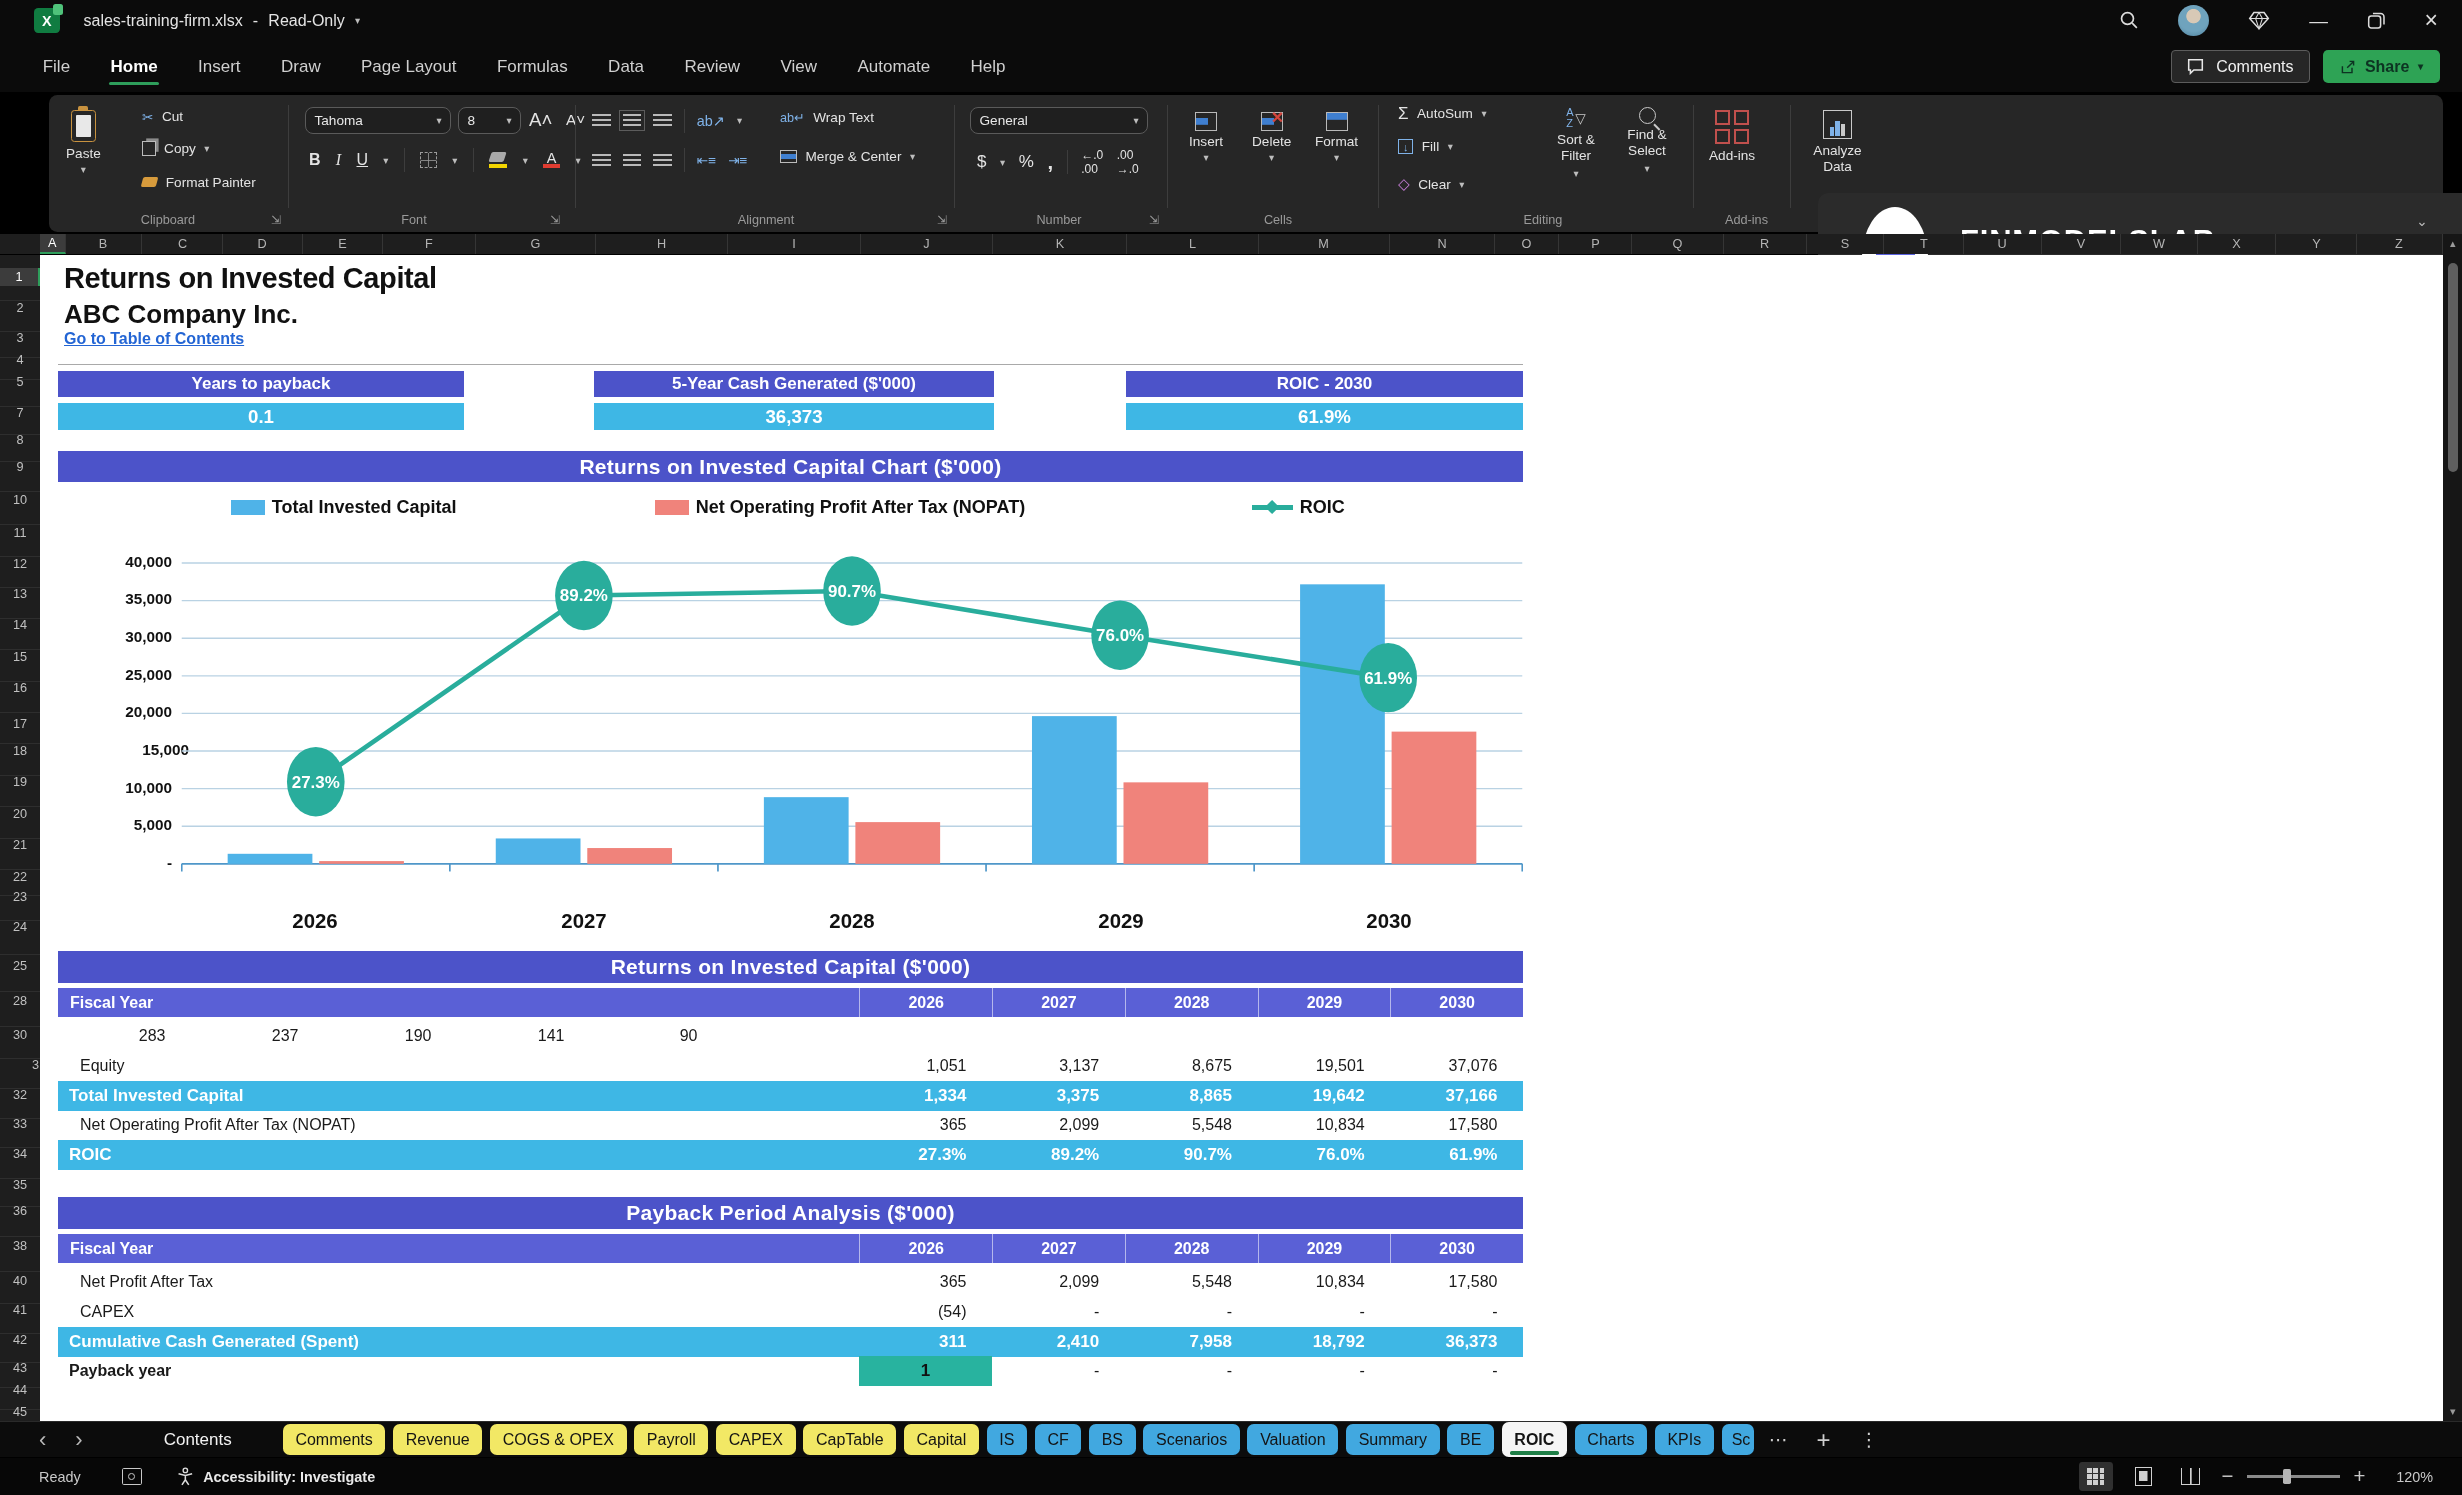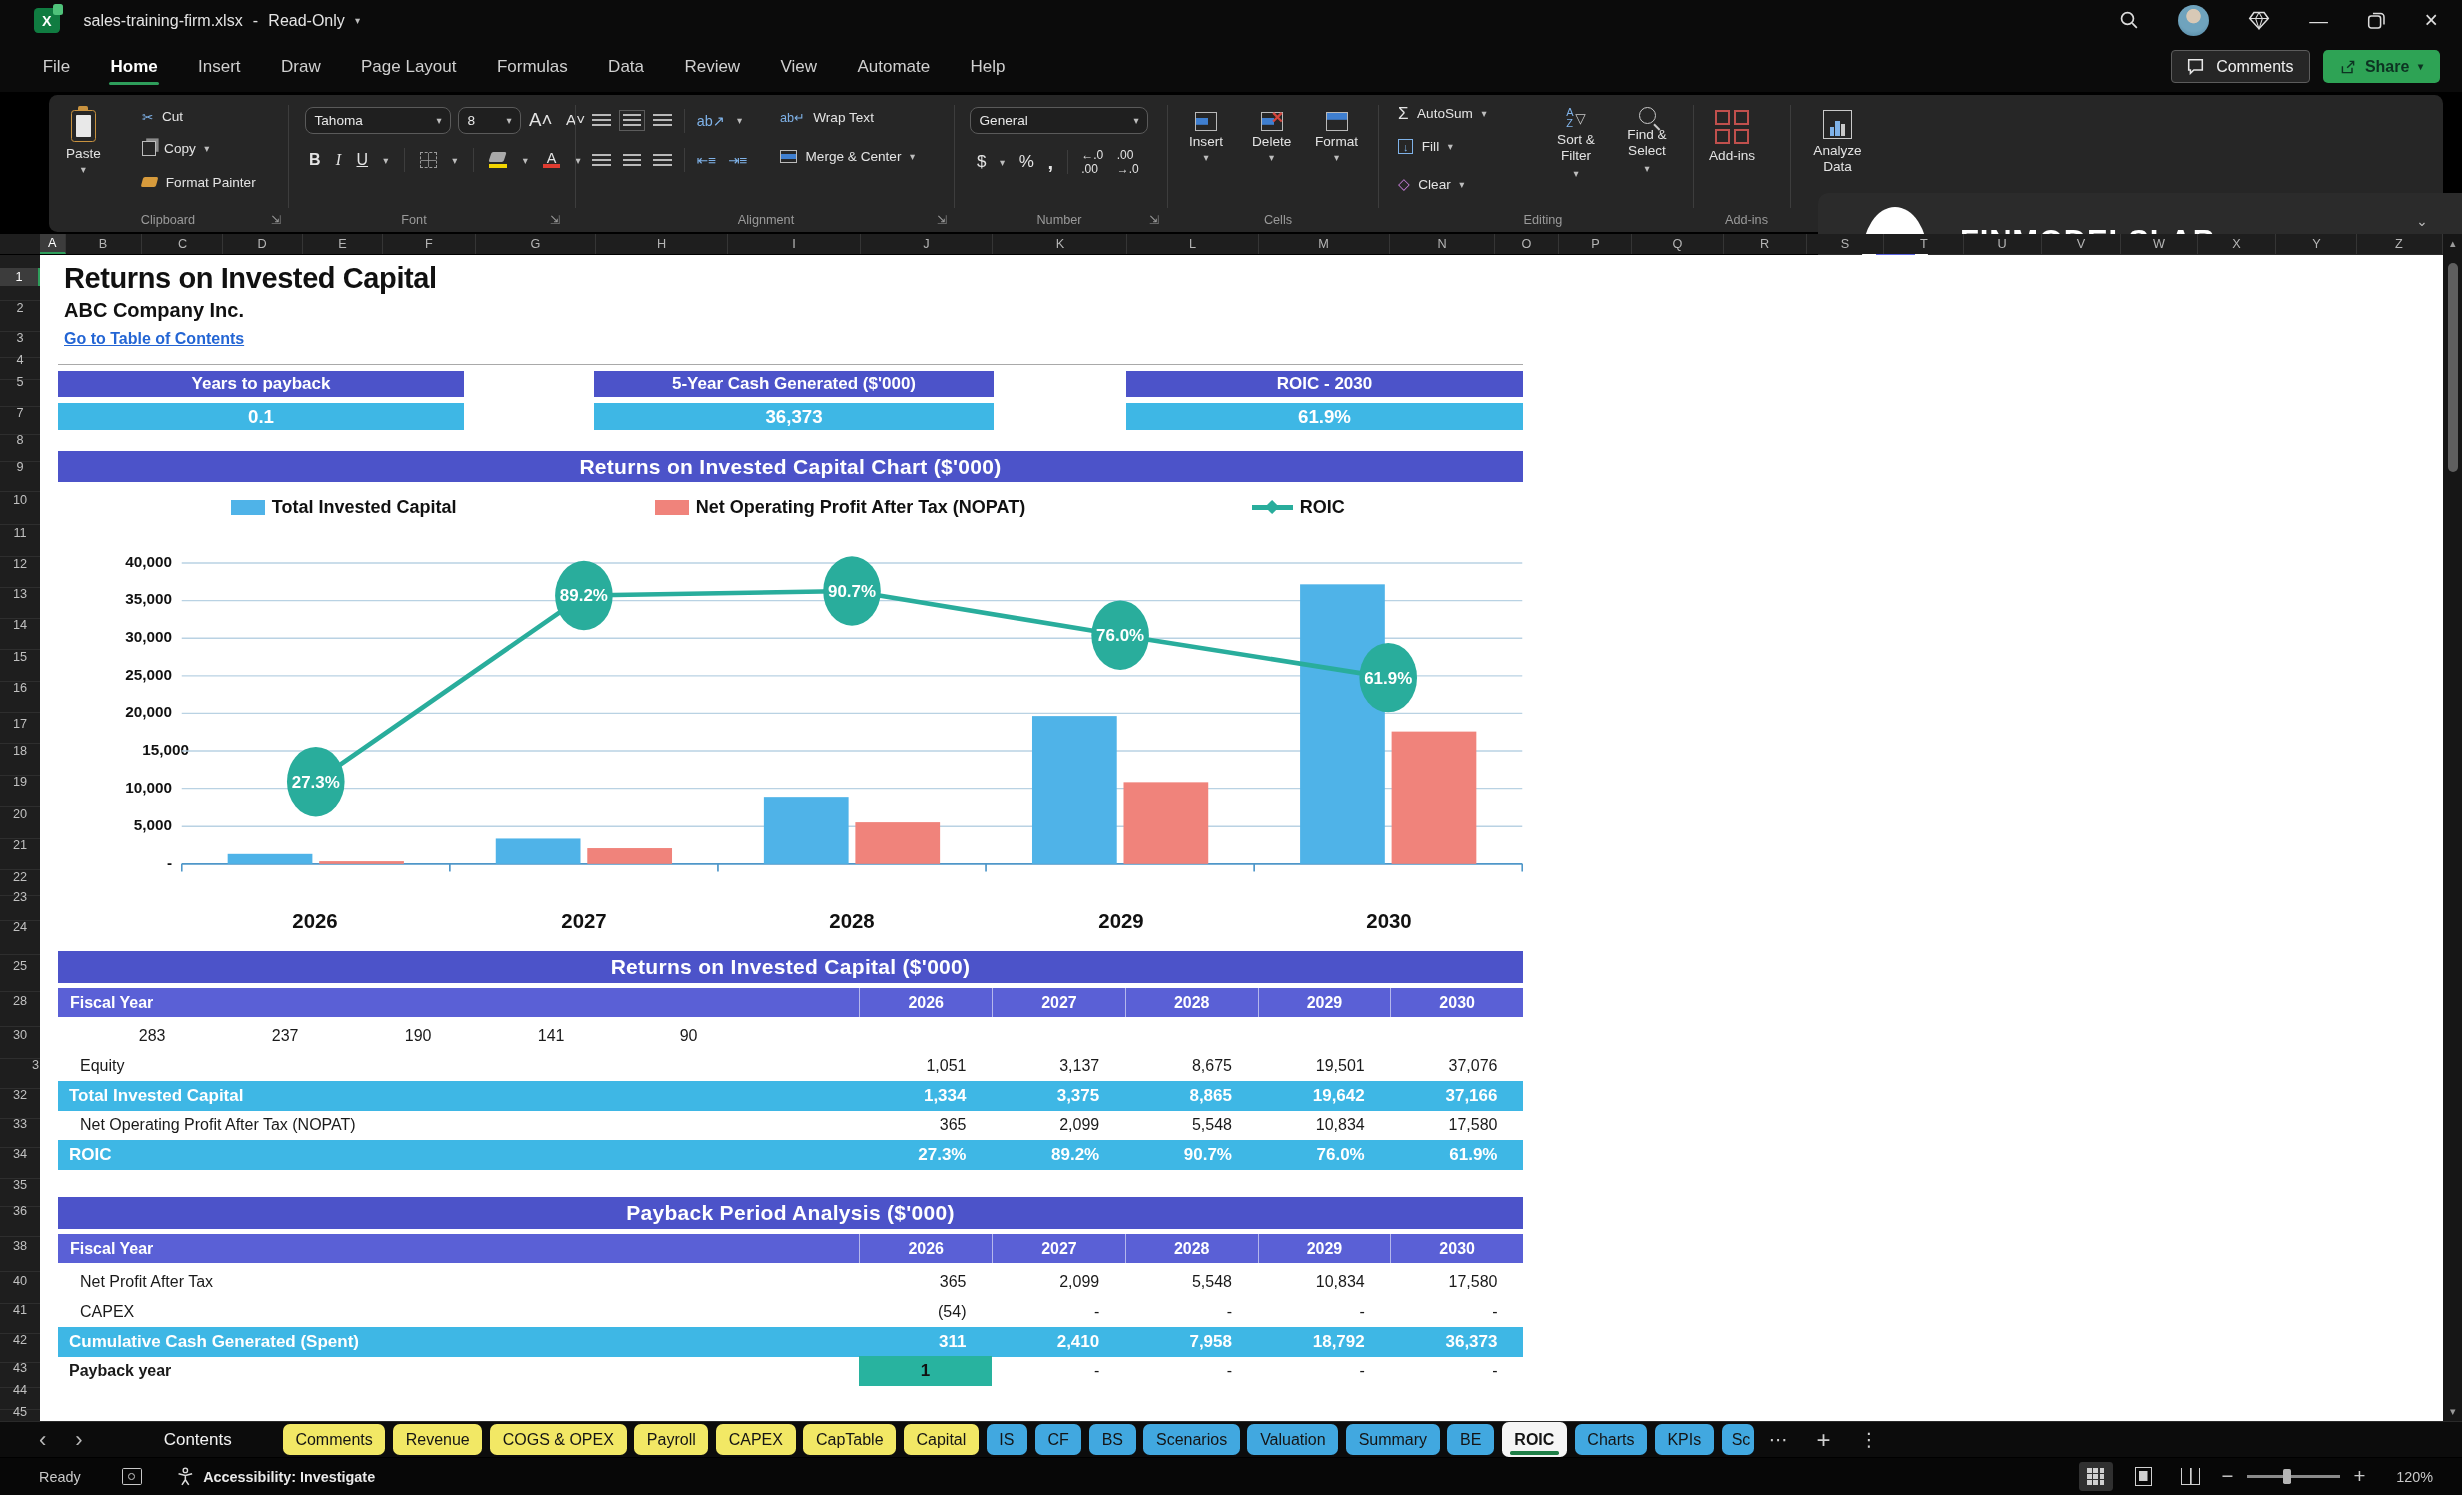--- a/index.html
+++ b/index.html
@@ -60,21 +60,21 @@
   .corner:after{content:"";position:absolute;right:3.4px;bottom:2.5px;border-style:solid;border-width:0 0 12px 12px;border-color:transparent transparent #6f6f6f transparent}
   .rowheaders{position:absolute;left:0;top:255px;width:40px;height:1167px;background:#1e1e1e}
   .rowcell{position:absolute;right:0;width:40px;color:#c0c0c0;font-size:12.7px;text-align:center}
   .rowcell.active{background:#3c3c3c;color:#fff;border-right:2.5px solid #2e9e5b}
   .rowline{position:absolute;left:0;width:40px;height:0.8px;background:#2e2e2e}
   .canvas{position:absolute;left:40px;top:255px;width:2404px;height:1167px;background:#fff;overflow:hidden}
   .vscroll{position:absolute;right:0;top:234px;width:18.7px;height:1187px;background:#161616;color:#9a9a9a}
   .vthumb{position:absolute;left:4.2px;width:10.2px;border-radius:5.1px;background:#5f5f5f}
   
   .sheet-title{position:absolute;left:24px;top:6.8px;font-size:29px;font-weight:800;color:#111;letter-spacing:-0.4px}
-  .sheet-sub{position:absolute;left:24px;top:44px;font-size:20px;font-weight:800;color:#111}
+  .sheet-sub{position:absolute;left:24px;top:44px;font-size:26px;font-weight:800;color:#111}
   .sheet-link{position:absolute;left:24px;top:75px;font-size:16px;font-weight:bold;color:#2365d4;text-decoration:underline}
   .hline{position:absolute;height:0.8px;background:#a9a9a9}
   .kpi-head{position:absolute;height:26px;background:#4c53c9;color:#fff;font-weight:bold;font-size:17px;display:flex;align-items:center;justify-content:center}
   .kpi-val{position:absolute;height:27px;background:#3eb7e5;color:#fff;font-weight:bold;font-size:18.7px;display:flex;align-items:center;justify-content:center}
   .banner{position:absolute;background:#4c53c9;color:#fff;font-weight:bold;font-size:21px;display:flex;align-items:center;justify-content:center;letter-spacing:0.3px}
   .legend-item{position:absolute;display:flex;align-items:center;gap:6.8px;font-size:18px;font-weight:bold;color:#111}
   .sw{width:34px;height:14.4px}
   .roic-line{width:41px;height:4.2px;background:#29ad9c;position:relative}
   .roic-line:after{content:"";position:absolute;left:15.3px;top:-3.4px;width:10.2px;height:10.2px;background:#29ad9c;transform:rotate(45deg)}
   .ytick{position:absolute;width:127px;text-align:right;font-size:15.3px;font-weight:bold;color:#111}

